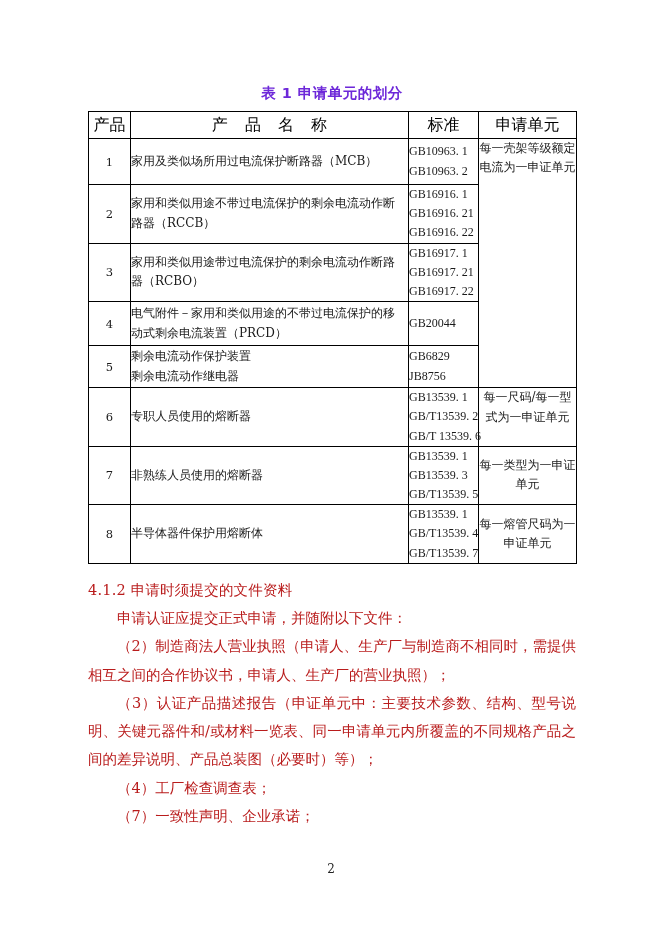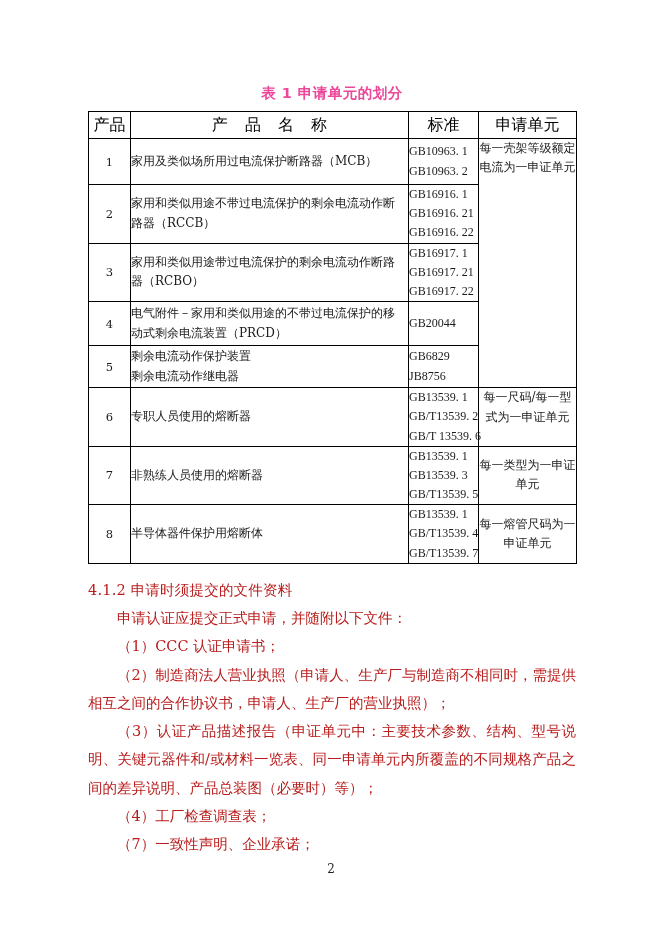--- a/index.html
+++ b/index.html
@@ -27,21 +27,21 @@
     top: 84px;
     width: 488px;
   }
   .table-title {
     text-align: center;
     font-weight: bold;
     font-size: 14.5px;
     font-family: "DejaVu Sans", "Liberation Sans", sans-serif;
     letter-spacing: 0.5px;
     margin: 0 0 8px 0;
-    color: #ec4899;
+    color: #6d28d9;
   }
   table.unit-table {
     border-collapse: collapse;
     width: 488px;
     table-layout: fixed;
     font-size: 11.5px;
   }
   table.unit-table td, table.unit-table th {
     border: 1px solid #000;
     padding: 0;
@@ -243,21 +243,20 @@
             <span class="std-line">GB/T13539. 7</span>
           </td>
           <td class="unit-cell">每一熔管尺码为一申证单元</td>
         </tr>
       </tbody>
     </table>
 
     <div class="body-text">
       <p class="p-heading">4.1.2 申请时须提交的文件资料</p>
       <p class="p-indent">申请认证应提交正式申请，并随附以下文件：</p>
-      <p class="p-indent">（1）CCC 认证申请书；</p>
       <p class="p-indent">（2）制造商法人营业执照（申请人、生产厂与制造商不相同时，需提供相互之间的合作协议书，申请人、生产厂的营业执照）；</p>
       <p class="p-indent">（3）认证产品描述报告（申证单元中：主要技术参数、结构、型号说明、关键元器件和/或材料一览表、同一申请单元内所覆盖的不同规格产品之间的差异说明、产品总装图（必要时）等）；</p>
       <p class="p-indent">（4）工厂检查调查表；</p>
       <p class="p-indent">（7）一致性声明、企业承诺；</p>
     </div>
 
   </div>
 
   <div class="page-number">2</div>
 </div>

